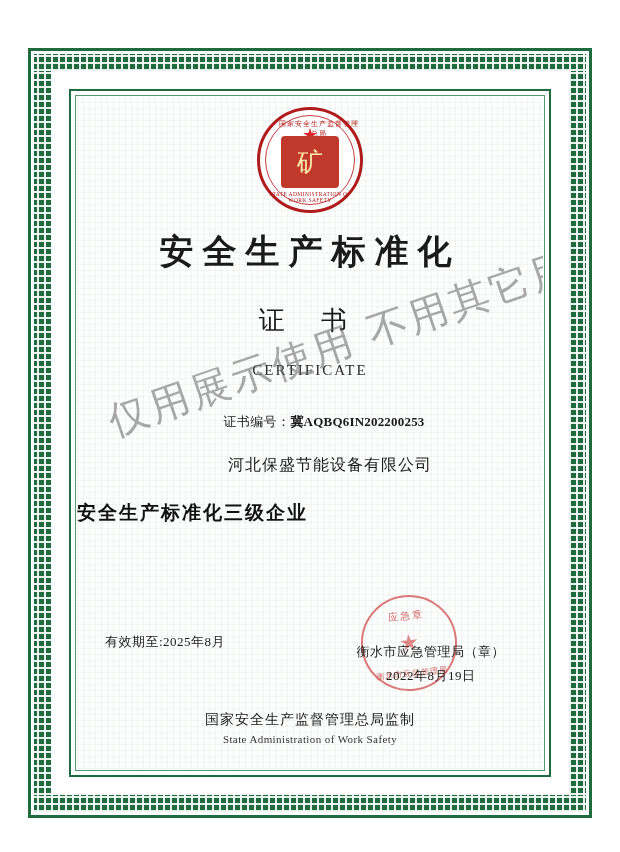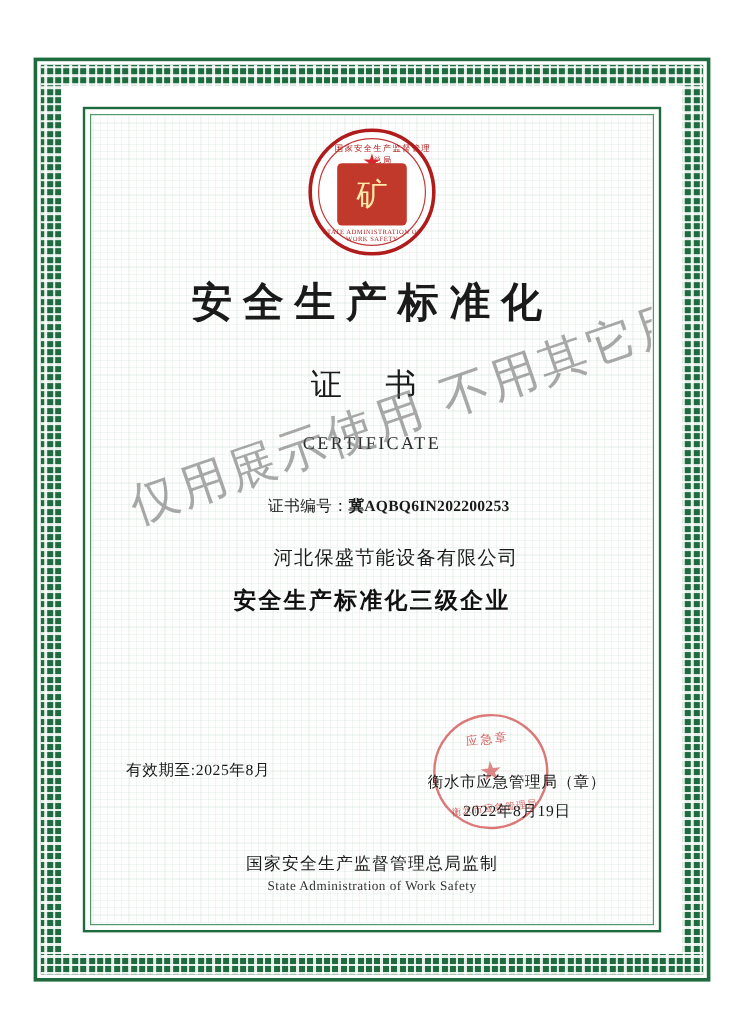--- a/index.html
+++ b/index.html
@@ -197,22 +197,22 @@
   }
   .field-company {
     margin-top: 24px;
     text-align: center;
     font-size: 16px;
     color: #1a1a1a;
     letter-spacing: 1px;
     padding-left: 40px;
   }
   .field-level {
-    margin-top: 12px;
-    text-align: center;
+    margin-top: 24px;
+    text-align: left;
     font-size: 19px;
     font-weight: bold;
     color: #111111;
     letter-spacing: 2px;
     font-family: "DejaVu Serif", serif;
   }
   .field-category {
     margin-top: 16px;
     text-align: center;
     font-size: 15px;

